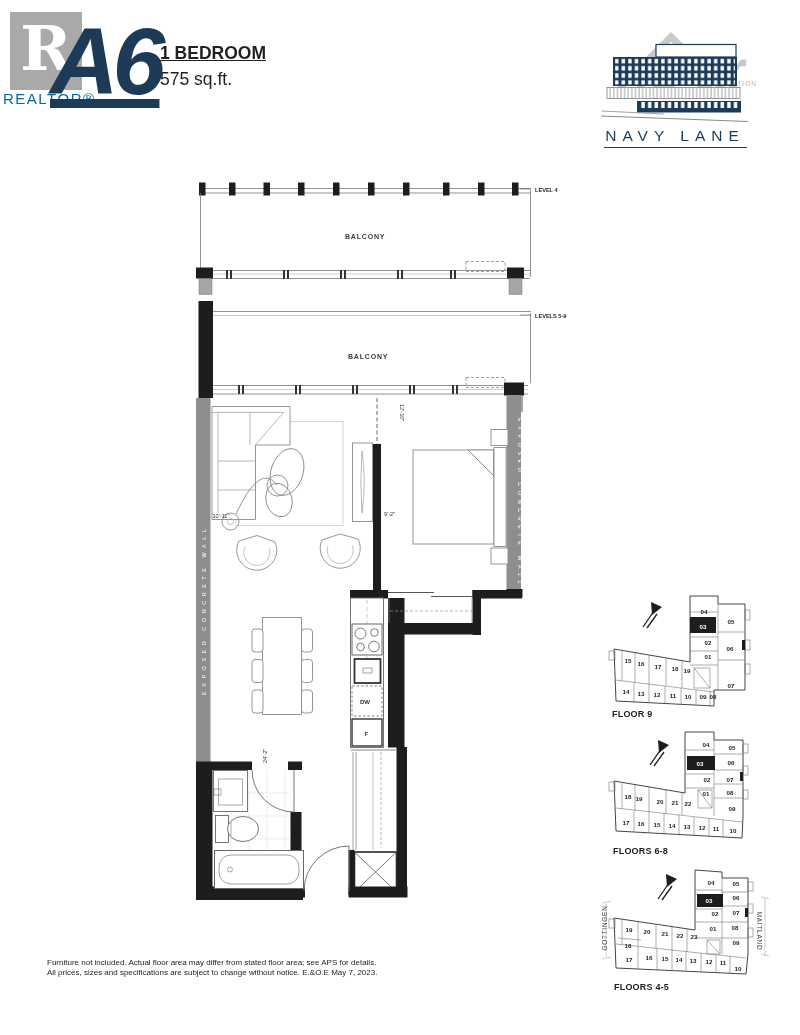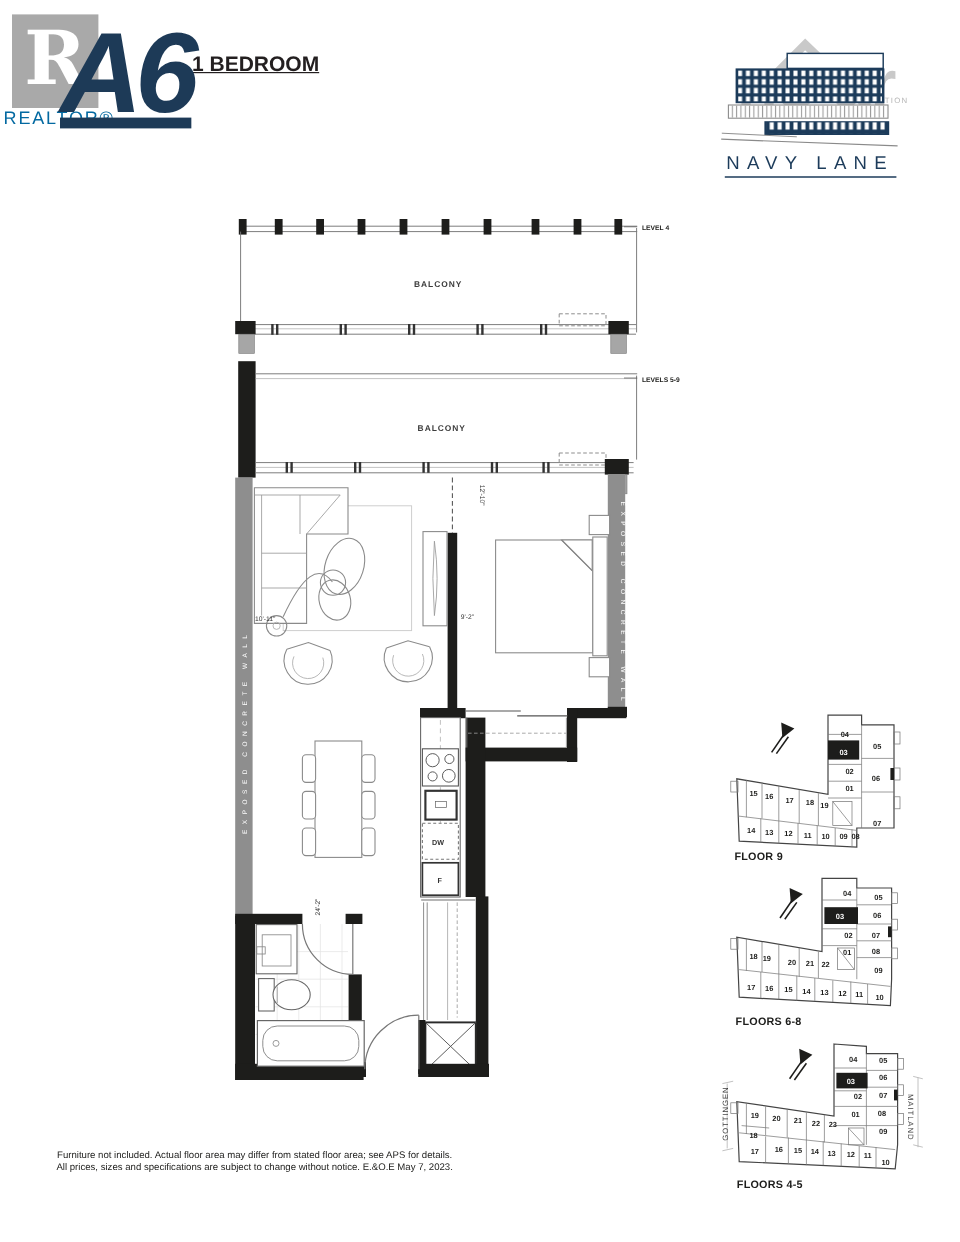--- a/index.html
+++ b/index.html
@@ -27,32 +27,33 @@
   .un{font-size:6.2px;font-weight:700;fill:#1d1d1b;text-anchor:middle;}
   .unw{fill:#fff;}
   .cap{font-size:9px;font-weight:700;fill:#1d1d1b;letter-spacing:.2px;}
   .street{font-size:6.4px;fill:#3c3c3c;letter-spacing:.8px;text-anchor:middle;}
   .brand{font-size:15.5px;fill:#1c3b5a;letter-spacing:6px;font-weight:500;text-anchor:middle;}
   .wm{font-weight:700;fill:#bcbcbc;opacity:.8;}
   .thin{stroke:#777;stroke-width:.8;fill:none;}
   .furn{stroke:#8a8a8a;stroke-width:.9;fill:#fff;}
   .furnx{stroke:#8a8a8a;stroke-width:.9;fill:none;}
   
-  .footer{position:absolute;left:47px;top:958px;font-size:8px;line-height:9.5px;color:#1d1d1b;text-align:center;}
+  .footer{position:absolute;left:47px;top:958px;font-size:8px;line-height:9.5px;color:#1d1d1b;}
 </style>
 </head>
 <body>
 
 <div class="realtor-box">
   <span class="r">R</span>
 </div>
 <div class="realtor-word">REALTOR®</div>
 <div class="unit-code">A6</div>
 <div class="unit-info">
   <div class="t">1 BEDROOM</div>
+  <div>575 sq.ft.</div>
 </div>
 
 <svg width="800" height="1035" viewBox="0 0 800 1035">
 <defs>
   <pattern id="winMain" width="6.6" height="7.2" patternUnits="userSpaceOnUse">
     <rect x="1.2" y="1.2" width="3.4" height="4.6" fill="#fff"></rect>
   </pattern>
   <pattern id="winLow" width="6.6" height="11" patternUnits="userSpaceOnUse">
     <rect x="1.2" y="2" width="3.4" height="7" fill="#fff"></rect>
   </pattern>

